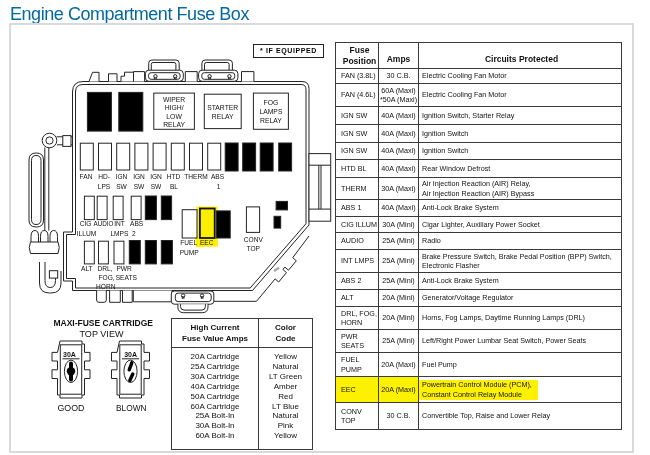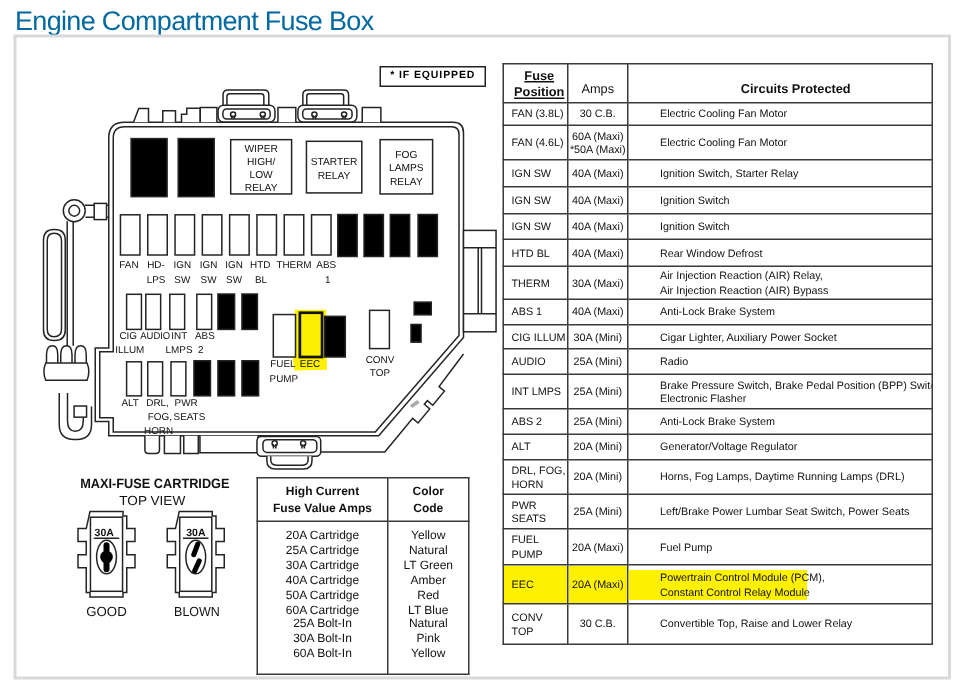--- a/index.html
+++ b/index.html
@@ -2,21 +2,21 @@
 <html><head>
 <meta charset="utf-8">
 <style>
   html,body{margin:0;padding:0;background:#fff;}
   body{width:650px;height:455px;position:relative;font-family:"Liberation Sans",sans-serif;overflow:hidden;}
   .abs{position:absolute;}
   table{border-collapse:collapse;}
   td{font-family:"Liberation Sans",sans-serif;border:1px solid #3a3a3a;padding:0;line-height:9.5px;white-space:nowrap;overflow:hidden;}
   td.c1{padding-left:5px;}
   td.c2{text-align:center;}
-  td.c3{padding-left:21px;}
+  td.c3{padding-left:3px;}
 </style>
 </head>
 <body>
 
 <div class="abs" style="left:10px;top:4px;font-size:18px;color:#0369a1;letter-spacing:-0.45px;">Engine Compartment Fuse Box</div>
 
 <div class="abs" style="left:9px;top:23px;width:621px;height:426px;border:2px solid #d9d9dc;"></div>
 
 <div class="abs" style="left:253px;top:44px;width:69px;height:12px;border:1px solid #222;text-align:center;font-size:7px;font-weight:bold;line-height:12px;letter-spacing:0.6px;">* IF EQUIPPED</div>
 
@@ -331,22 +331,22 @@
 <div class="abs" style="left:335px;top:42px;">
 <table style="table-layout:fixed;width:286px;font-size:7.2px;color:#111;">
 <colgroup>
         <col style="width:43px">
         <col style="width:40px">
         <col style="width:203px">
       </colgroup>
 <tbody>
 
 <tr style="height:26px;">
-          <td class="c1" style="text-align:center;font-weight:bold;font-size:8.5px;line-height:10.5px;text-decoration:underline;">Fuse<br>Position</td>
-          <td class="c2" style="text-align:center;font-weight:normal;font-size:8.5px;vertical-align:bottom;padding-bottom:4px;">Amps</td>
+          <td class="c1" style="text-align:center;font-weight:bold;font-size:8.5px;line-height:10.5px;">Fuse<br>Position</td>
+          <td class="c2" style="text-align:center;font-weight:bold;font-size:8.5px;vertical-align:bottom;padding-bottom:4px;">Amps</td>
           <td class="c3" style="text-align:center;font-weight:bold;font-size:8.5px;vertical-align:bottom;padding-bottom:4px;">Circuits Protected</td>
         </tr>
 
 <tr style="height:15px;">
           <td class="c1">FAN (3.8L)</td>
           <td class="c2">30 C.B.</td>
           <td class="c3">Electric Cooling Fan Motor</td>
         </tr>
 
 <tr style="height:23px;">
@@ -424,21 +424,21 @@
 
 <tr style="height:23px;">
           <td class="c1">DRL, FOG,<br>HORN</td>
           <td class="c2">20A (Mini)</td>
           <td class="c3">Horns, Fog Lamps, Daytime Running Lamps (DRL)</td>
         </tr>
 
 <tr style="height:23px;">
           <td class="c1">PWR<br>SEATS</td>
           <td class="c2">25A (Mini)</td>
-          <td class="c3">Left/Brake Power Lumbar Seat Switch, Power Seats</td>
+          <td class="c3">Left/Right Power Lumbar Seat Switch, Power Seats</td>
         </tr>
 
 <tr style="height:24px;">
           <td class="c1">FUEL<br>PUMP</td>
           <td class="c2">20A (Maxi)</td>
           <td class="c3">Fuel Pump</td>
         </tr>
 
 <tr style="height:26px;">
           <td class="c1" style="background:#fdf100;">EEC</td>

